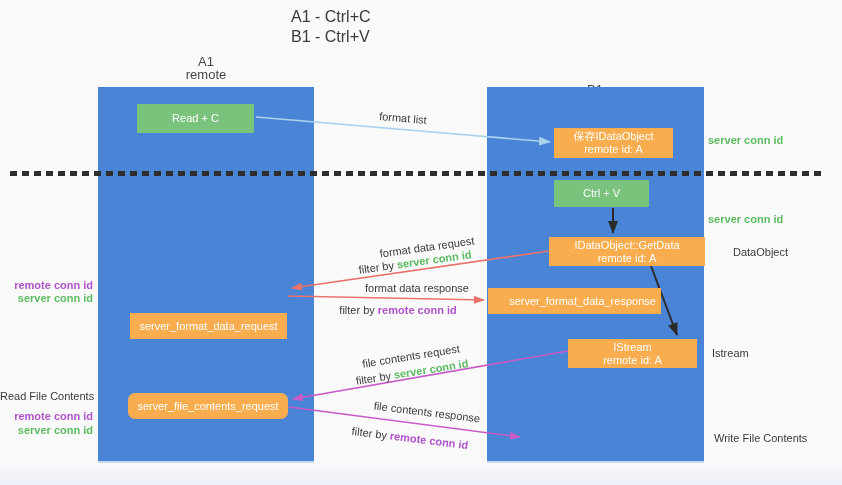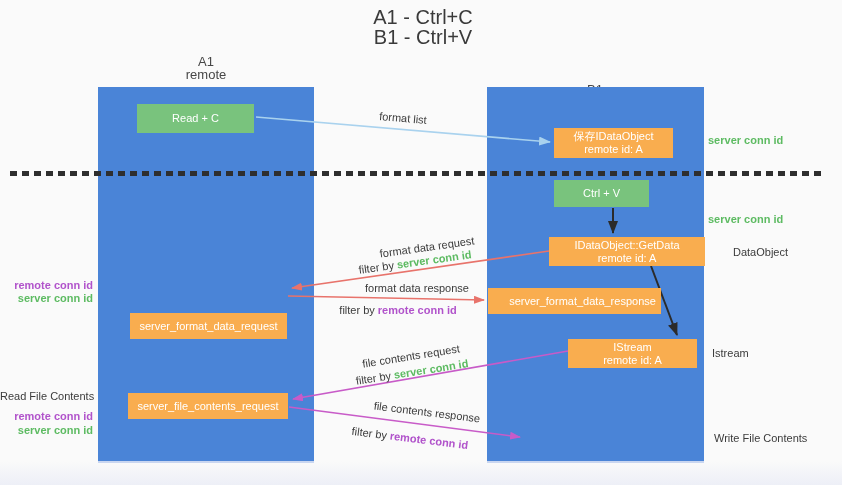--- a/index.html
+++ b/index.html
@@ -7,22 +7,22 @@
     font-family:"Liberation Sans", sans-serif;
     background:#e9e9ee;
   }
   .stage{
     position:relative;
     width:842px;height:485px;
     background:linear-gradient(180deg,#fafafa 0%,#fafafa 95%,#edeff7 100%);
     overflow:hidden;
   }
   .title{
-    position:absolute;left:313px;top:7px;width:220px;
-    text-align:center;font-size:20px;line-height:20px;color:#3a3a3a;
+    position:absolute;left:291px;top:7px;width:220px;
+    font-size:16px;line-height:20px;color:#3a3a3a;
   }
   .colheader{
     position:absolute;width:140px;text-align:center;
     font-size:13px;line-height:13px;color:#474747;
   }
   .col{
     position:absolute;top:87px;height:374px;width:216px;
     background:#4a84d7;
     border-bottom:2px solid #c9d6f0;
   }
@@ -128,21 +128,21 @@
 
   <div class="node orange" style="left:488px;top:288px;width:157px;height:26px;padding-left:16px;">
     <div>server_format_data_response</div>
   </div>
 
   <div class="node orange" style="left:568px;top:339px;width:129px;height:29px;">
     <div>IStream</div>
     <div>remote id: A</div>
   </div>
 
-  <div class="node orange" style="left:128px;top:393px;width:160px;height:26px;">
+  <div class="node orange" style="left:128px;top:393px;width:160px;height:26px;border-radius:7px;">
     <div>server_file_contents_request</div>
   </div>
 
 
   <div class="alabel rot-p5" style="left:403px;top:118px;">format list</div>
 
   <div class="alabel rot-n8" style="left:427px;top:247px;">format data request</div>
   <div class="alabel rot-n8" style="left:415px;top:262px;">
     <span>filter by </span><span class="tg">server conn id</span>
   </div>

